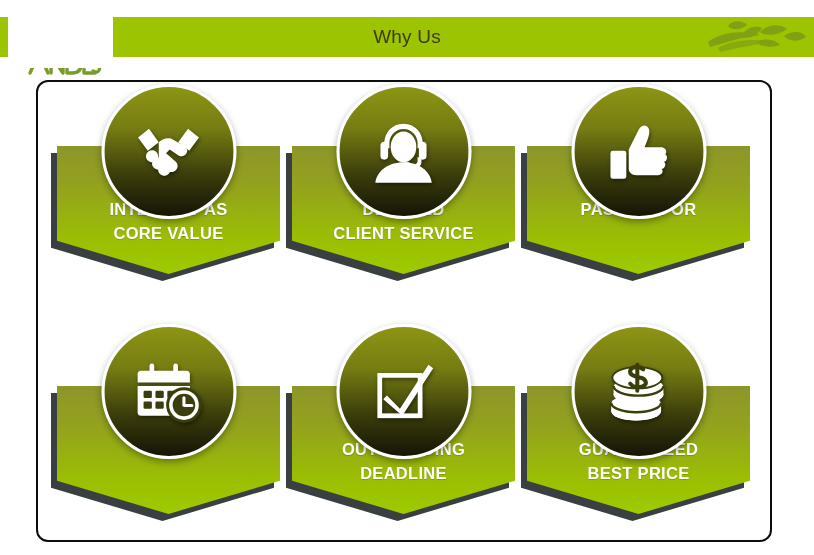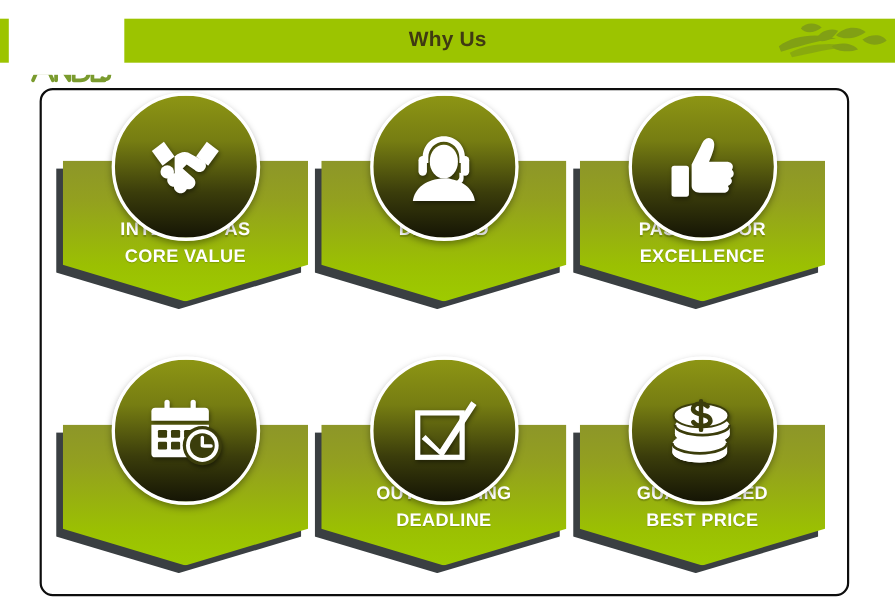--- a/index.html
+++ b/index.html
@@ -19,21 +19,21 @@
     background:#9cc400;
   }
   .logo-plate{
     position:absolute; left:8px; top:-17px; width:105px; height:68px;
     background:#ffffff; z-index:3;
   }
   .logo-svg{ position:absolute; left:8px; top:2px; }
   .header-title{
     position:absolute; left:0; top:0; width:814px; height:40px;
     display:flex; align-items:center; justify-content:center;
-    color:#3f3a12; font-size:19px; font-weight:bold; letter-spacing:.2px;
+    color:#3f3a12; font-size:19px; font-weight:normal; letter-spacing:.2px;
     z-index:2;
   }
   .header-leaf{ position:absolute; right:6px; top:1px; z-index:2; }
 
   
   .frame{
     position:absolute; left:36px; top:80px; width:736px; height:462px;
     border:2.5px solid #0d0d0d; border-radius:12px; background:transparent;
   }
 
@@ -164,37 +164,37 @@
           <rect x="44" y="24" width="6" height="14" rx="3"></rect>
           <path d="M46 36 L46 40 C46 43 43 45 39 45 L36 45 L36 42 L39 42 C41 42 43 41 43 39 L43 36 Z"></path>
           <rect x="31" y="40" width="7" height="5" rx="2.5"></rect>
           <ellipse cx="32" cy="28" rx="10" ry="12"></ellipse>
           <path d="M32 40 C20 40 11 47 10 56 L54 56 C53 47 44 40 32 40 Z"></path>
         </g>
       </svg>
     </div>
     <div class="card-label">
       <span>DEVOTED</span>
+      <span>CLIENT SERVICE</span>
     </div>
   </div>
 
   <div class="card c2">
     <div class="banner-shadow"></div>
     <div class="banner"></div>
     <div class="badge">
       <svg width="78" height="78" viewBox="0 0 64 64">
         <g fill="#ffffff">
           <rect x="9" y="31" width="13" height="23" rx="2"></rect>
           <path d="M24 30 L31 16 C33 11 36 9 39 11 C42 13 41 18 39 23 L37 28 L50 28 C54 28 56 31 54 34 C56 35 56 39 53 40 C55 42 54 45 51 46 C53 48 51 51 48 51 L30 51 C27 51 24 49 24 46 Z"></path>
         </g>
       </svg>
     </div>
     <div class="card-label">
       <span>PASSION FOR</span>
-      <span>EXCELLENCE</span>
     </div>
   </div>
 
   <div class="card c3">
     <div class="banner-shadow"></div>
     <div class="banner"></div>
     <div class="badge">
       <svg width="76" height="76" viewBox="0 0 64 64">
         <g fill="#ffffff">
           <rect x="16" y="8" width="4" height="10" rx="2"></rect>

